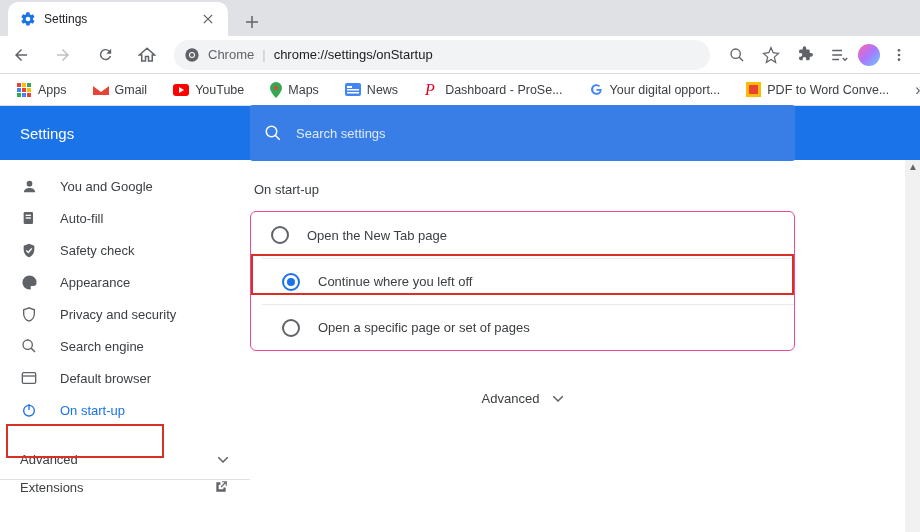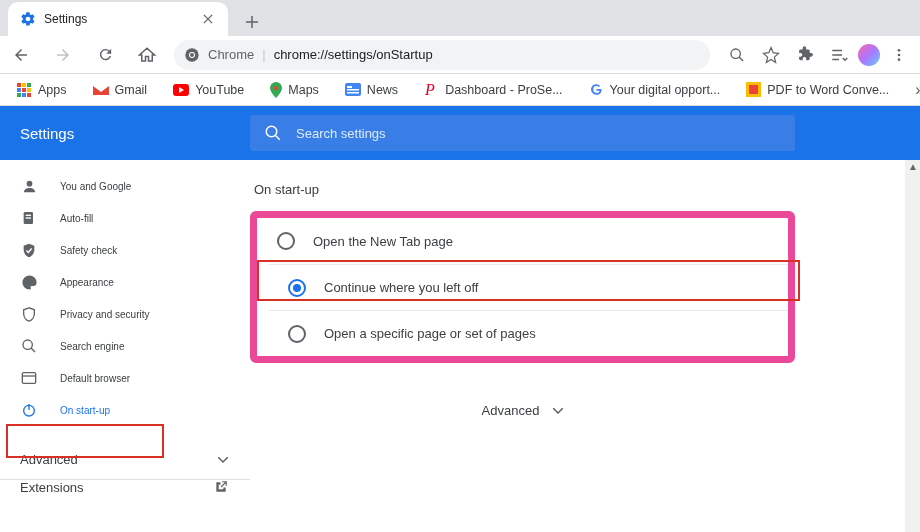--- a/index.html
+++ b/index.html
@@ -30,38 +30,38 @@
 
   
   .bookmarks{height:32px;background:#fff;border-bottom:1px solid #dadce0;display:flex;align-items:center;padding:0 8px;gap:10px;font-size:12.5px;color:#3c4043;}
   .bookmarks .bk{display:flex;align-items:center;gap:6px;padding:0 8px;height:26px;border-radius:4px;white-space:nowrap;}
   .bookmarks .bk .icon-slot{display:flex;align-items:center;}
   .bookmarks .overflow{margin-left:auto;font-size:16px;color:#5f6368;padding:0 8px;}
 
   
   .settings-bar{height:54px;background:#1a73e8;display:flex;align-items:center;color:#fff;}
   .settings-bar .title{font-size:15px;padding:0 20px;width:250px;}
-  .search-box{flex:0 0 545px;height:36px;background:#397ee6;border-radius:3px;display:flex;align-items:center;padding:0 14px;gap:14px;color:#e8f0fe;font-size:13px;margin-left:0;}
+  .search-box{flex:0 0 545px;height:56px;background:#397ee6;border-radius:3px;display:flex;align-items:center;padding:0 14px;gap:14px;color:#e8f0fe;font-size:13px;margin-left:0;}
   .search-box .ph{opacity:.95;}
 
   
   .content{display:flex;height:calc(532px - 36px - 38px - 32px - 54px);position:relative;}
   .sidebar{width:250px;padding-top:10px;}
-  .side-item{display:flex;align-items:center;gap:22px;height:32px;padding:0 0 0 20px;font-size:10px;color:#3c4043;}
+  .side-item{display:flex;align-items:center;gap:22px;height:32px;padding:0 0 0 20px;font-size:13px;color:#3c4043;}
   .side-item .icon-slot{width:18px;display:flex;align-items:center;justify-content:center;color:#5f6368;}
   .side-item.active{color:#1a73e8;}
   .side-item.active .icon-slot{color:#1a73e8;}
   .side-highlight{position:absolute;border:2px solid #d93025;left:6px;width:158px;height:34px;top:264px;pointer-events:none;}
   .advanced-row{display:flex;align-items:center;justify-content:space-between;height:40px;padding:0 22px 0 20px;font-size:13px;color:#3c4043;border-bottom:1px solid #e0e0e0;margin-top:14px;}
   .ext-row{display:flex;align-items:flex-start;justify-content:space-between;height:42px;padding:0 22px 0 20px;font-size:13px;color:#3c4043;}
   .about-row{display:flex;align-items:center;height:40px;padding:0 20px;font-size:13px;color:#3c4043;}
 
   .main{flex:1;padding:16px 28px 0 0;position:relative;}
   .section-title{font-size:13px;color:#3c4043;margin: 6px 0 14px 4px;}
-  .card{background:#fff;border:7px solid #ec4899;border-radius:6px;width:545px;}
+  .card{background:#fff;border:1px solid #ec4899;border-radius:6px;width:545px;}
   .option{display:flex;align-items:center;gap:18px;padding:0 20px;height:46px;font-size:13px;color:#3c4043;}
   .option+.option{border-top:1px solid #e8eaed;margin-left:11px;}
   .radio{width:18px;height:18px;border:2px solid #5f6368;border-radius:50%;position:relative;flex-shrink:0;}
   .radio.checked{border-color:#1a73e8;}
   .radio.checked::after{content:"";position:absolute;left:3px;top:3px;width:8px;height:8px;border-radius:50%;background:#1a73e8;}
   .option-highlight{position:absolute;border:2px solid #d93025;left:0px;top:79px;width:543px;height:41px;pointer-events:none;}
   .adv-center{display:flex;align-items:center;justify-content:center;gap:14px;font-size:13px;color:#3c4043;margin-top:40px;width:545px;}
   .vscrollbar{position:absolute;right:0;top:160px;width:15px;height:372px;background:#f1f1f1;}
   .vup{position:absolute;right:2px;top:161px;font-size:10px;color:#666;}
   svg{display:block;}

